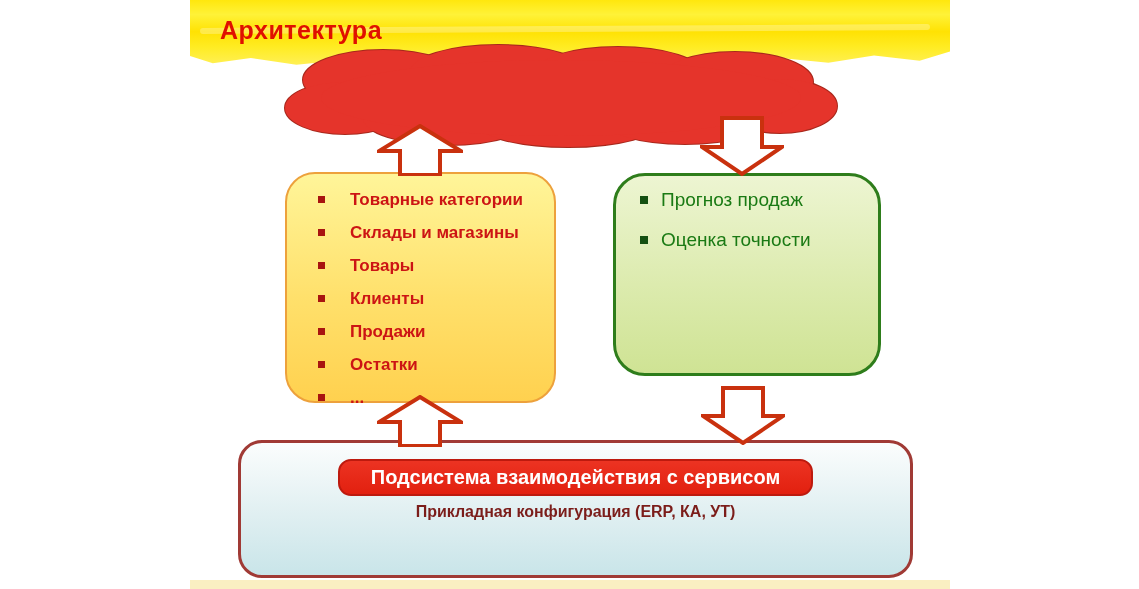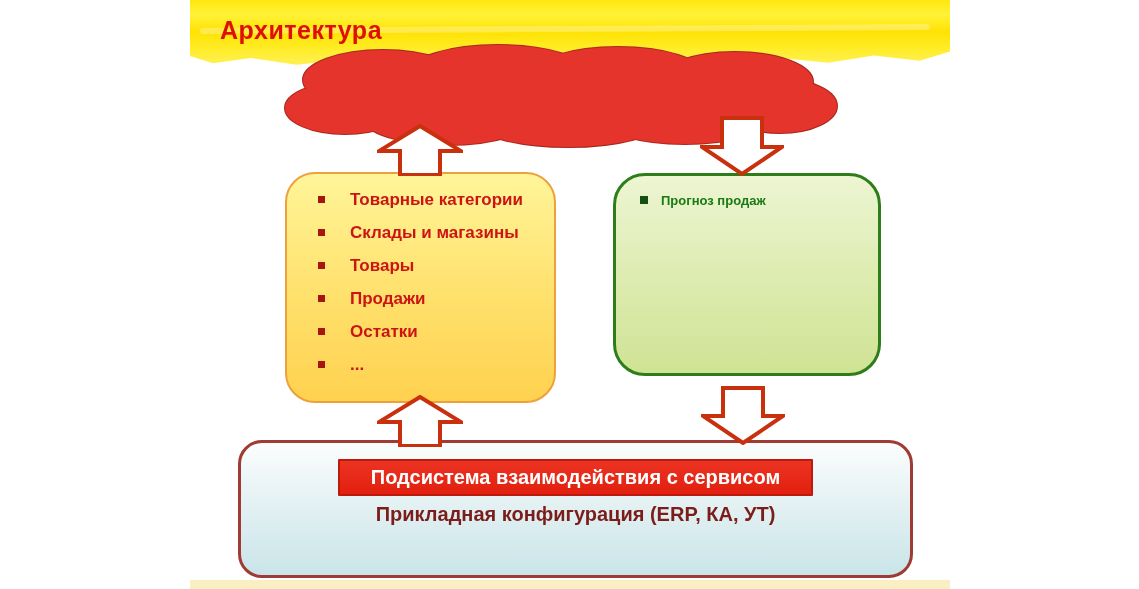--- a/index.html
+++ b/index.html
@@ -43,39 +43,39 @@
   .source-box .item-label{font-size:17px;font-weight:bold;color:#CC1414;}
   
   .result-box{
     position:absolute;left:613px;top:173px;width:268px;height:203px;
     box-sizing:border-box;border:3px solid #2E7D1B;border-radius:32px;
     background:linear-gradient(180deg,#EDF5D2 0%,#DCEBAE 55%,#CFE394 100%);
   }
   .result-box ul{padding-top:4px;}
   .result-box li{height:40px;display:flex;align-items:center;}
   .result-box .sq{width:8px;height:8px;background:#155012;margin-left:24px;margin-right:13px;flex:none;}
-  .result-box .item-label{font-size:13px;font-weight:bold;color:#1A7A14;}
+  .result-box .item-label{font-size:19px;font-weight:normal;color:#1A7A14;}
   
   .platform-panel{
     position:absolute;left:238px;top:440px;width:675px;height:138px;
     box-sizing:border-box;border:3px solid #A03A35;border-radius:24px;
     background:linear-gradient(180deg,#FBFDFD 0%,#E2F0F2 50%,#C9E5E9 100%);
     display:flex;flex-direction:column;align-items:center;
   }
   .red-button{
     width:475px;height:37px;box-sizing:border-box;flex:none;
     background:linear-gradient(180deg,#EC3322 0%,#E2200F 100%);
-    border:2px solid #BD1A0E;border-radius:1px;
+    border:2px solid #BD1A0E;border-radius:13px;
     display:flex;align-items:center;justify-content:center;
     color:#ffffff;font-size:20px;font-weight:bold;
   }
   .red-button.first{margin-top:16px;}
   .red-button.second{margin-top:7px;}
   .panel-caption{
-    margin-top:7px;font-size:20px;font-weight:bold;color:#7B1D1A;text-align:center;
+    margin-top:7px;font-size:16px;font-weight:bold;color:#7B1D1A;text-align:center;
   }
   
   .footer-strip{
     position:absolute;left:190px;top:580px;width:760px;height:9px;background:#FAEFC2;
   }
 </style>
 </head>
 <body>
 
 <div class="stage">
@@ -121,20 +121,24 @@
         <li>
           <span class="sq"></span>
           <span class="item-label">Склады и магазины</span>
         </li>
 
         <li>
           <span class="sq"></span>
           <span class="item-label">Товары</span>
         </li>
 
+        <li>
+          <span class="sq"></span>
+          <span class="item-label">Клиенты</span>
+        </li>
 
         <li>
           <span class="sq"></span>
           <span class="item-label">Продажи</span>
         </li>
 
         <li>
           <span class="sq"></span>
           <span class="item-label">Остатки</span>
         </li>
@@ -147,20 +151,24 @@
   </div>
 
   <div class="result-box">
     <ul>
 
         <li>
           <span class="sq"></span>
           <span class="item-label">Прогноз продаж</span>
         </li>
 
+        <li>
+          <span class="sq"></span>
+          <span class="item-label">Оценка точности</span>
+        </li>
       </ul>
   </div>
 
   <div class="platform-panel">
     <div class="red-button first">Подсистема взаимодействия с сервисом</div>
     <div class="panel-caption">Прикладная конфигурация (ERP, КА, УТ)</div>
   </div>
 
   <div class="footer-strip"></div>
 

